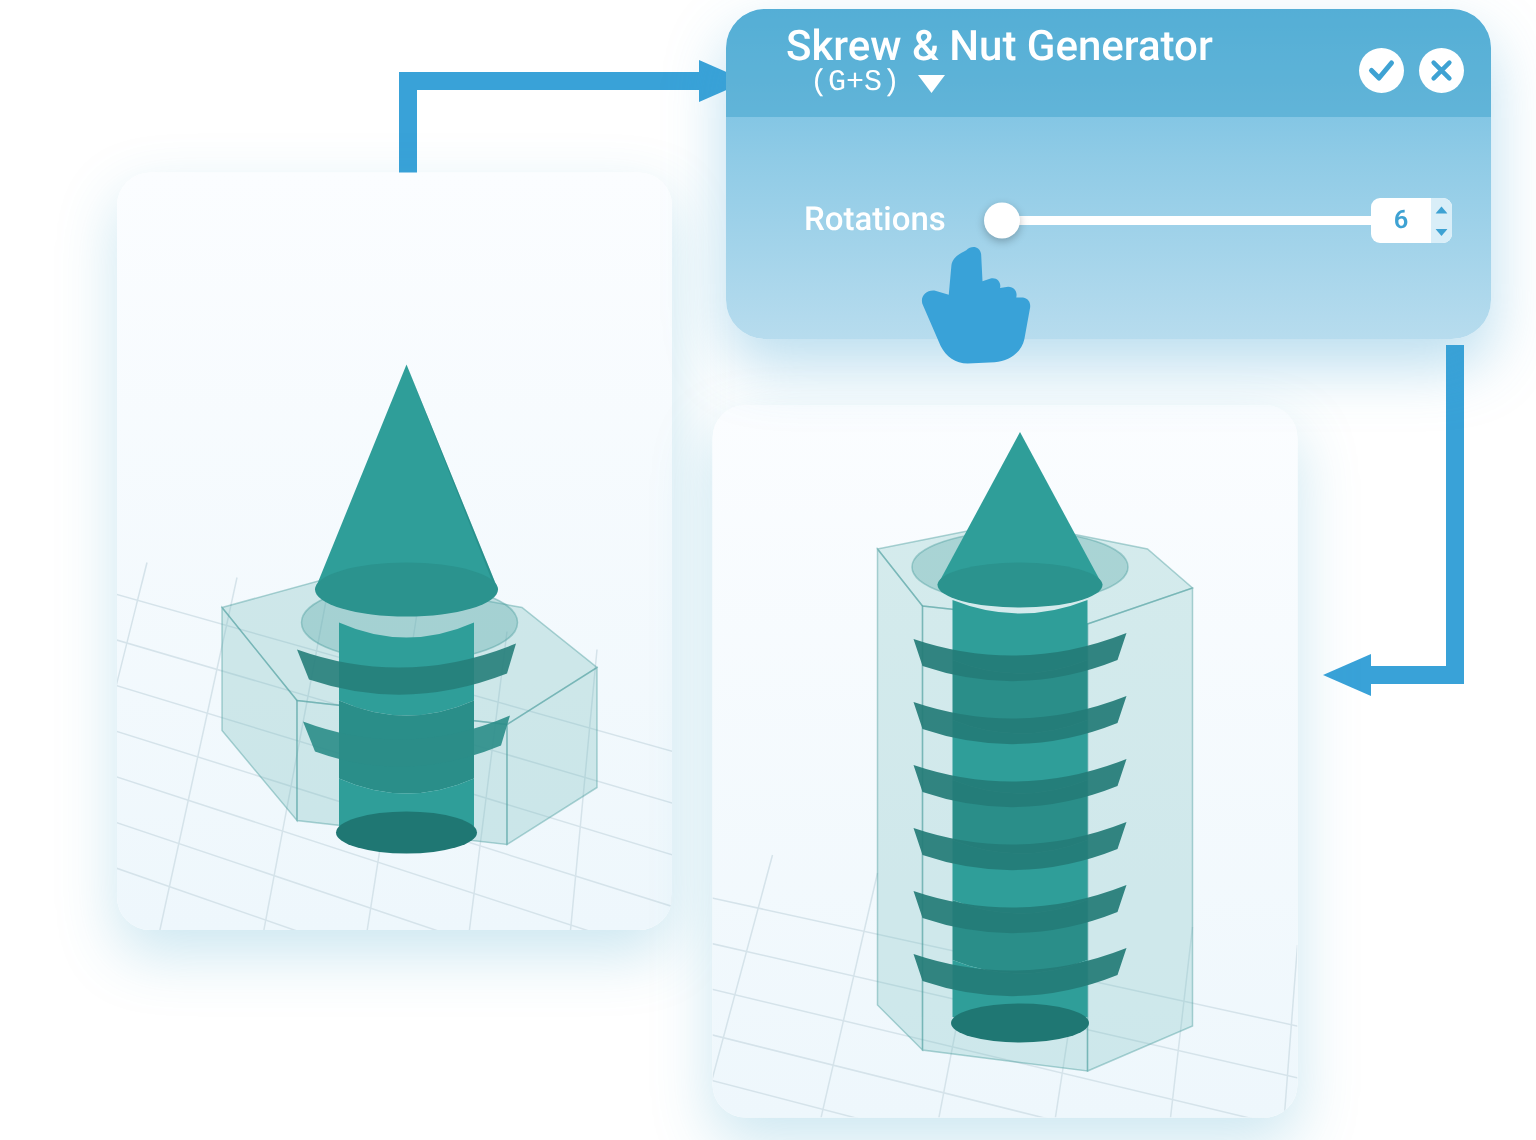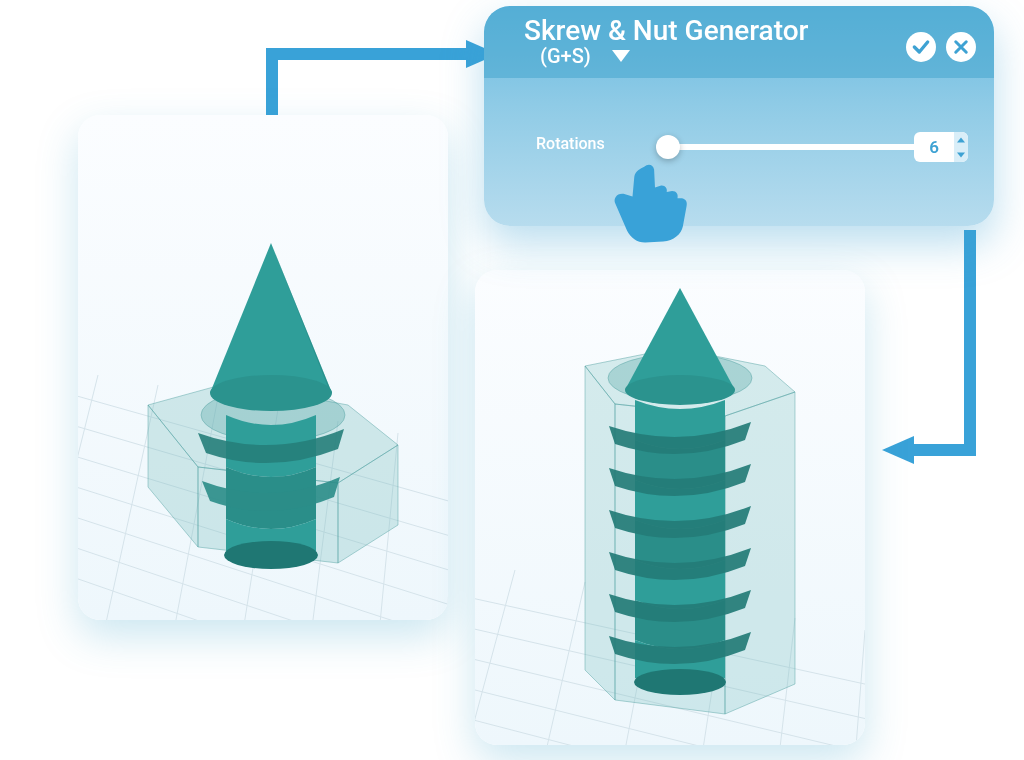--- a/index.html
+++ b/index.html
@@ -8,27 +8,27 @@
   .card{position:absolute;background:linear-gradient(180deg,#fbfdff 0%,#eef7fc 100%);border-radius:22px;box-shadow:0 16px 40px rgba(50,160,200,.25);overflow:hidden;}
   .card svg{display:block;width:100%;height:100%;}
   .card-left{left:78px;top:115px;width:370px;height:505px;}
   .card-right{left:475px;top:270px;width:390px;height:475px;}
   
   .panel{position:absolute;left:484px;top:6px;width:510px;height:220px;border-radius:26px;
     background:linear-gradient(180deg,#67b9e0 0%,#8fcbe6 45%,#b7dcee 100%);
     box-shadow:0 18px 40px rgba(60,160,210,.35);color:#fff;overflow:hidden;}
   .panel-head{position:absolute;left:0;top:0;right:0;height:72px;background:rgba(70,165,205,.55);border-radius:26px 26px 0 0;}
   .panel-title{position:absolute;left:40px;top:12px;font-size:28px;font-weight:500;line-height:26px;}
-  .panel-subtitle{position:absolute;left:56px;top:38px;font-size:20px;font-weight:500;}
+  .panel-subtitle{position:absolute;left:56px;top:38px;font-size:20px;font-weight:500;font-family:Liberation Mono, monospace;}
   .caret{position:absolute;left:128px;top:44px;width:0;height:0;border-left:9px solid transparent;border-right:9px solid transparent;border-top:12px solid #fff;}
   .btns{position:absolute;right:18px;top:26px;display:flex;gap:10px;}
   .circ{width:30px;height:30px;border-radius:50%;background:#fff;display:flex;align-items:center;justify-content:center;color:#3ea2d3;font-weight:900;}
   .circ.ok svg{width:20px;height:20px;}
   .circ.close{font-size:22px;line-height:20px;}
-  .param-label{position:absolute;left:52px;top:128px;font-size:16px;font-weight:500;text-align:center;}
+  .param-label{position:absolute;left:52px;top:128px;font-size:22px;font-weight:500;text-align:center;}
   .slider{position:absolute;left:176px;top:138px;width:258px;height:6px;background:#fff;border-radius:3px;}
   .slider .thumb{position:absolute;left:-4px;top:-9px;width:24px;height:24px;border-radius:50%;background:#fff;box-shadow:0 2px 6px rgba(0,0,0,.25);}
   .valuebox{position:absolute;right:26px;top:126px;width:54px;height:30px;background:#fff;border-radius:6px;display:flex;align-items:center;}
   .valuebox span{flex:1;text-align:center;color:#3ea2d3;font-size:17px;font-weight:600;}
   .stepper{width:14px;height:100%;background:#d9eef8;border-radius:0 6px 6px 0;display:flex;flex-direction:column;}
   .stepper i{flex:1;display:flex;align-items:center;justify-content:center;}
   .stepper svg{width:8px;height:6px;}
   
   .arrow{position:absolute;}
   .arrow path{stroke:#39a2d8;stroke-width:12;fill:none;stroke-linecap:butt;}

